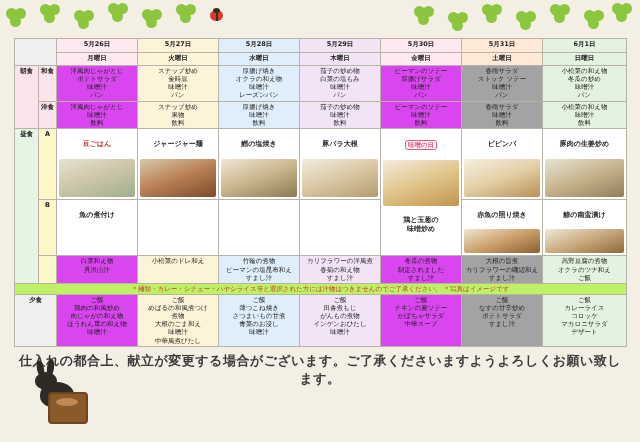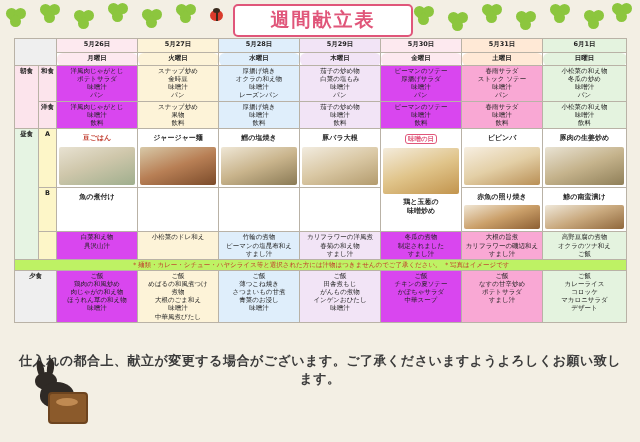--- a/index.html
+++ b/index.html
@@ -34,37 +34,37 @@
     border-collapse:collapse;table-layout:fixed;
     background:#fff;
   }
   table.menu td,table.menu th{
     border:1px solid #b9b2a6;
     font-size:6.5px;line-height:1.25;
     padding:1px 2px;vertical-align:top;text-align:center;
     word-break:break-all;
   }
   .c-date{height:11px;font-size:7px;font-weight:bold;padding:0;}
-  .c-day{height:10px;font-size:7px;font-weight:bold;padding:0;border-radius:6px;}
+  .c-day{height:10px;font-size:7px;font-weight:bold;padding:0;}
   .lbl{width:24px;font-size:8px;font-weight:bold;vertical-align:middle;text-align:center;}
   .sublbl{width:18px;font-size:7px;font-weight:bold;vertical-align:middle;text-align:center;}
 
   .h-mon{background:#fde9ef;}
   .h-tue{background:#fdf3d8;}
   .h-wed{background:#dfeefb;}
   .h-thu{background:#f2e4f6;}
   .h-fri{background:#fde9ef;}
   .h-sat{background:#ffe9d6;}
   .h-sun{background:#e4f3df;}
 
   .pink{background:#d946ef;}
   .cream{background:#fdf3d8;}
   .blue{background:#dfeefb;}
   .purple{background:#f2e4f6;}
-  .peach{background:#f9a8d4;margin-top:15px;}
+  .peach{background:#a3a3a3;margin-top:15px;}
   .green{background:#e4f3df;margin-left:44px;}
   .white{background:#ffffff;}
   .lbl-pink{background:#fce4ec;}
   .lbl-yellow{background:#fdf6c8;}
   .lbl-mint{background:#e6f4e3;}
   .lbl-grey{background:#efefef;}
 
   .photo{
     width:100%;height:38px;border-radius:2px;margin:1px 0;
     background:#cfcfc4;display:block;
@@ -72,21 +72,21 @@
   .ph-1{background:linear-gradient(160deg,#e8e2d2 0%,#cfc7ab 45%,#9fae8d 100%);}
   .ph-2{background:linear-gradient(160deg,#d8c9a8 0%,#b87f55 50%,#7b4b2a 100%);}
   .ph-3{background:linear-gradient(160deg,#efe7d6 0%,#c9b48c 50%,#8a7a55 100%);}
   .ph-4{background:linear-gradient(160deg,#f2ece0 0%,#d9c7a3 50%,#b39b6d 100%);}
   .ph-5{background:linear-gradient(160deg,#f4ecdc 0%,#e0c48a 50%,#c2944d 100%);}
   .ph-6{background:linear-gradient(160deg,#f7efe2 0%,#e3cfa6 50%,#b98f55 100%);}
   .ph-7{background:linear-gradient(160deg,#e9e3d4 0%,#c5b38c 50%,#8f7f58 100%);}
   .ph-8{background:linear-gradient(160deg,#f0e6d4 0%,#cba06a 50%,#8d5f33 100%);}
   .ph-9{background:linear-gradient(160deg,#efe8da 0%,#c9a97e 50%,#90683c 100%);}
 
-  .dish-name{font-size:7px;font-weight:bold;color:#2a2a2a;margin:4px 0;}
+  .dish-name{font-size:7px;font-weight:bold;color:#2a2a2a;margin:10px 0;}
   .dish-red{color:#c0392b;}
   .note-row td{background:#bef264;color:#c0392b;font-size:7px;font-weight:normal;text-align:center;padding:2px;}
   .mark-badge{
     display:inline-block;border:1px solid #e0567a;border-radius:3px;
     color:#e0567a;background:#fff;font-size:6.5px;padding:0 2px;
   }
   .bottom-msg{
     position:absolute;left:18px;top:352px;width:604px;
     font-size:13px;font-weight:bold;color:#3b3b3b;letter-spacing:.5px;text-align:center;
   }
@@ -173,21 +173,20 @@
         <i></i>
         <i></i>
       </div>
     <div class="clover" style="left:612px;top:3px;">
         <i></i>
         <i></i>
         <i></i>
       </div>
   </div>
 
-  <div class="title">週間献立表</div>
 
   <table class="menu">
     <colgroup>
       <col style="width:24px">
         <col style="width:18px">
       <col style="width:81px">
         <col style="width:81px">
         <col style="width:81px">
         <col style="width:81px">
       <col style="width:81px">

